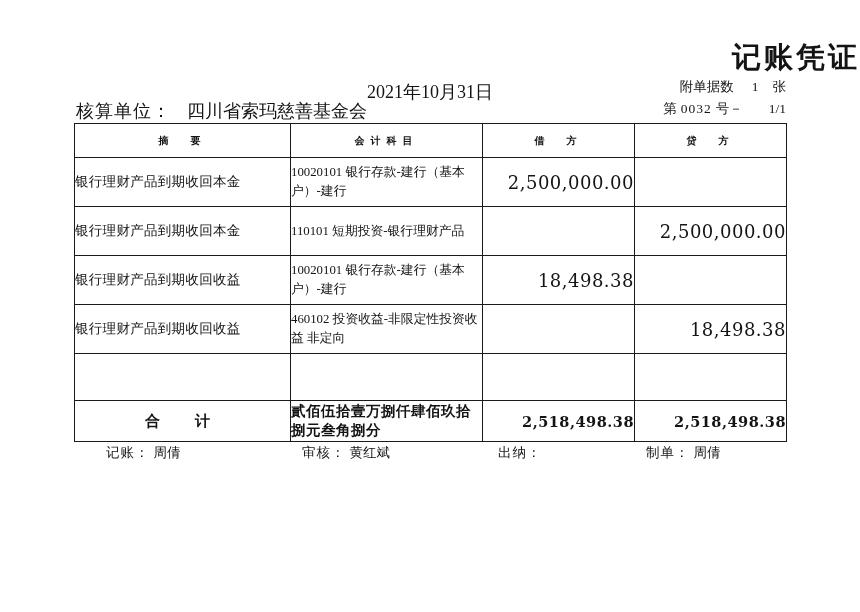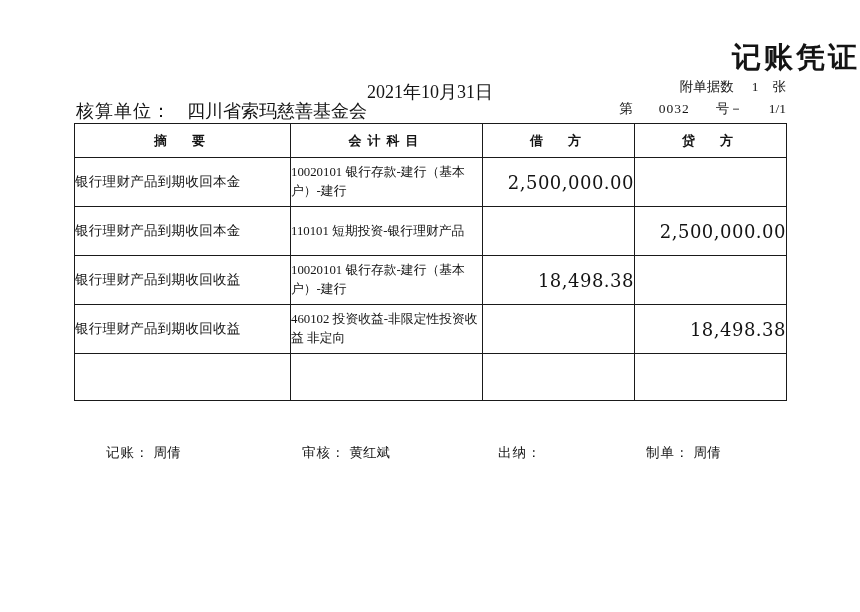--- a/index.html
+++ b/index.html
@@ -48,21 +48,21 @@
     white-space: nowrap;
   }
   .attach .num { margin: 0 14px 0 18px; }
   .voucher-no {
     position: absolute;
     right: 74px;
     top: 100px;
     font-size: 13.5px;
     white-space: nowrap;
   }
-  .voucher-no .no { margin: 0 26px; letter-spacing: 1px; }
+  .voucher-no .no { margin: 0 4px; letter-spacing: 1px; }
   .voucher-no .hao { margin-right: 26px; }
   .unit {
     position: absolute;
     left: 76px;
     top: 99px;
     font-size: 18px;
     white-space: nowrap;
   }
   .unit .label { letter-spacing: 1px; }
   .unit .value { margin-left: 16px; }
@@ -80,21 +80,21 @@
     padding: 0;
     vertical-align: middle;
   }
   .col-abstract { width: 216px; }
   .col-subject  { width: 192px; }
   .col-debit    { width: 152px; }
   .col-credit   { width: 152px; }
 
   thead th {
     height: 33px;
-    font-size: 13px;
+    font-size: 10px;
     font-weight: bold;
     text-align: center;
     letter-spacing: 6px;
     font-family: "DejaVu Serif", "Liberation Serif", serif;
   }
 
   tbody td {
     height: 48px;
   }
   td.abstract {
@@ -217,20 +217,26 @@
         <td class="subject">460102  投资收益-非限定性投资收益  非定向</td>
         <td class="amount"></td>
         <td class="amount">18,498.38</td>
       </tr>
       <tr class="empty">
         <td class="abstract"></td>
         <td class="subject"></td>
         <td class="amount"></td>
         <td class="amount"></td>
       </tr>
+      <tr class="total">
+        <td class="total-label">合　计</td>
+        <td class="total-words">貳佰伍拾壹万捌仟肆佰玖拾捌元叁角捌分</td>
+        <td class="total-amount">2,518,498.38</td>
+        <td class="total-amount">2,518,498.38</td>
+      </tr>
     </tbody>
   </table>
 
   <div class="footer">
     <span class="f f-bookkeeper">
       <span class="f-label">记账：</span><span class="f-value">周倩</span>
     </span>
     <span class="f f-auditor">
       <span class="f-label">审核：</span><span class="f-value">黄红斌</span>
     </span>

